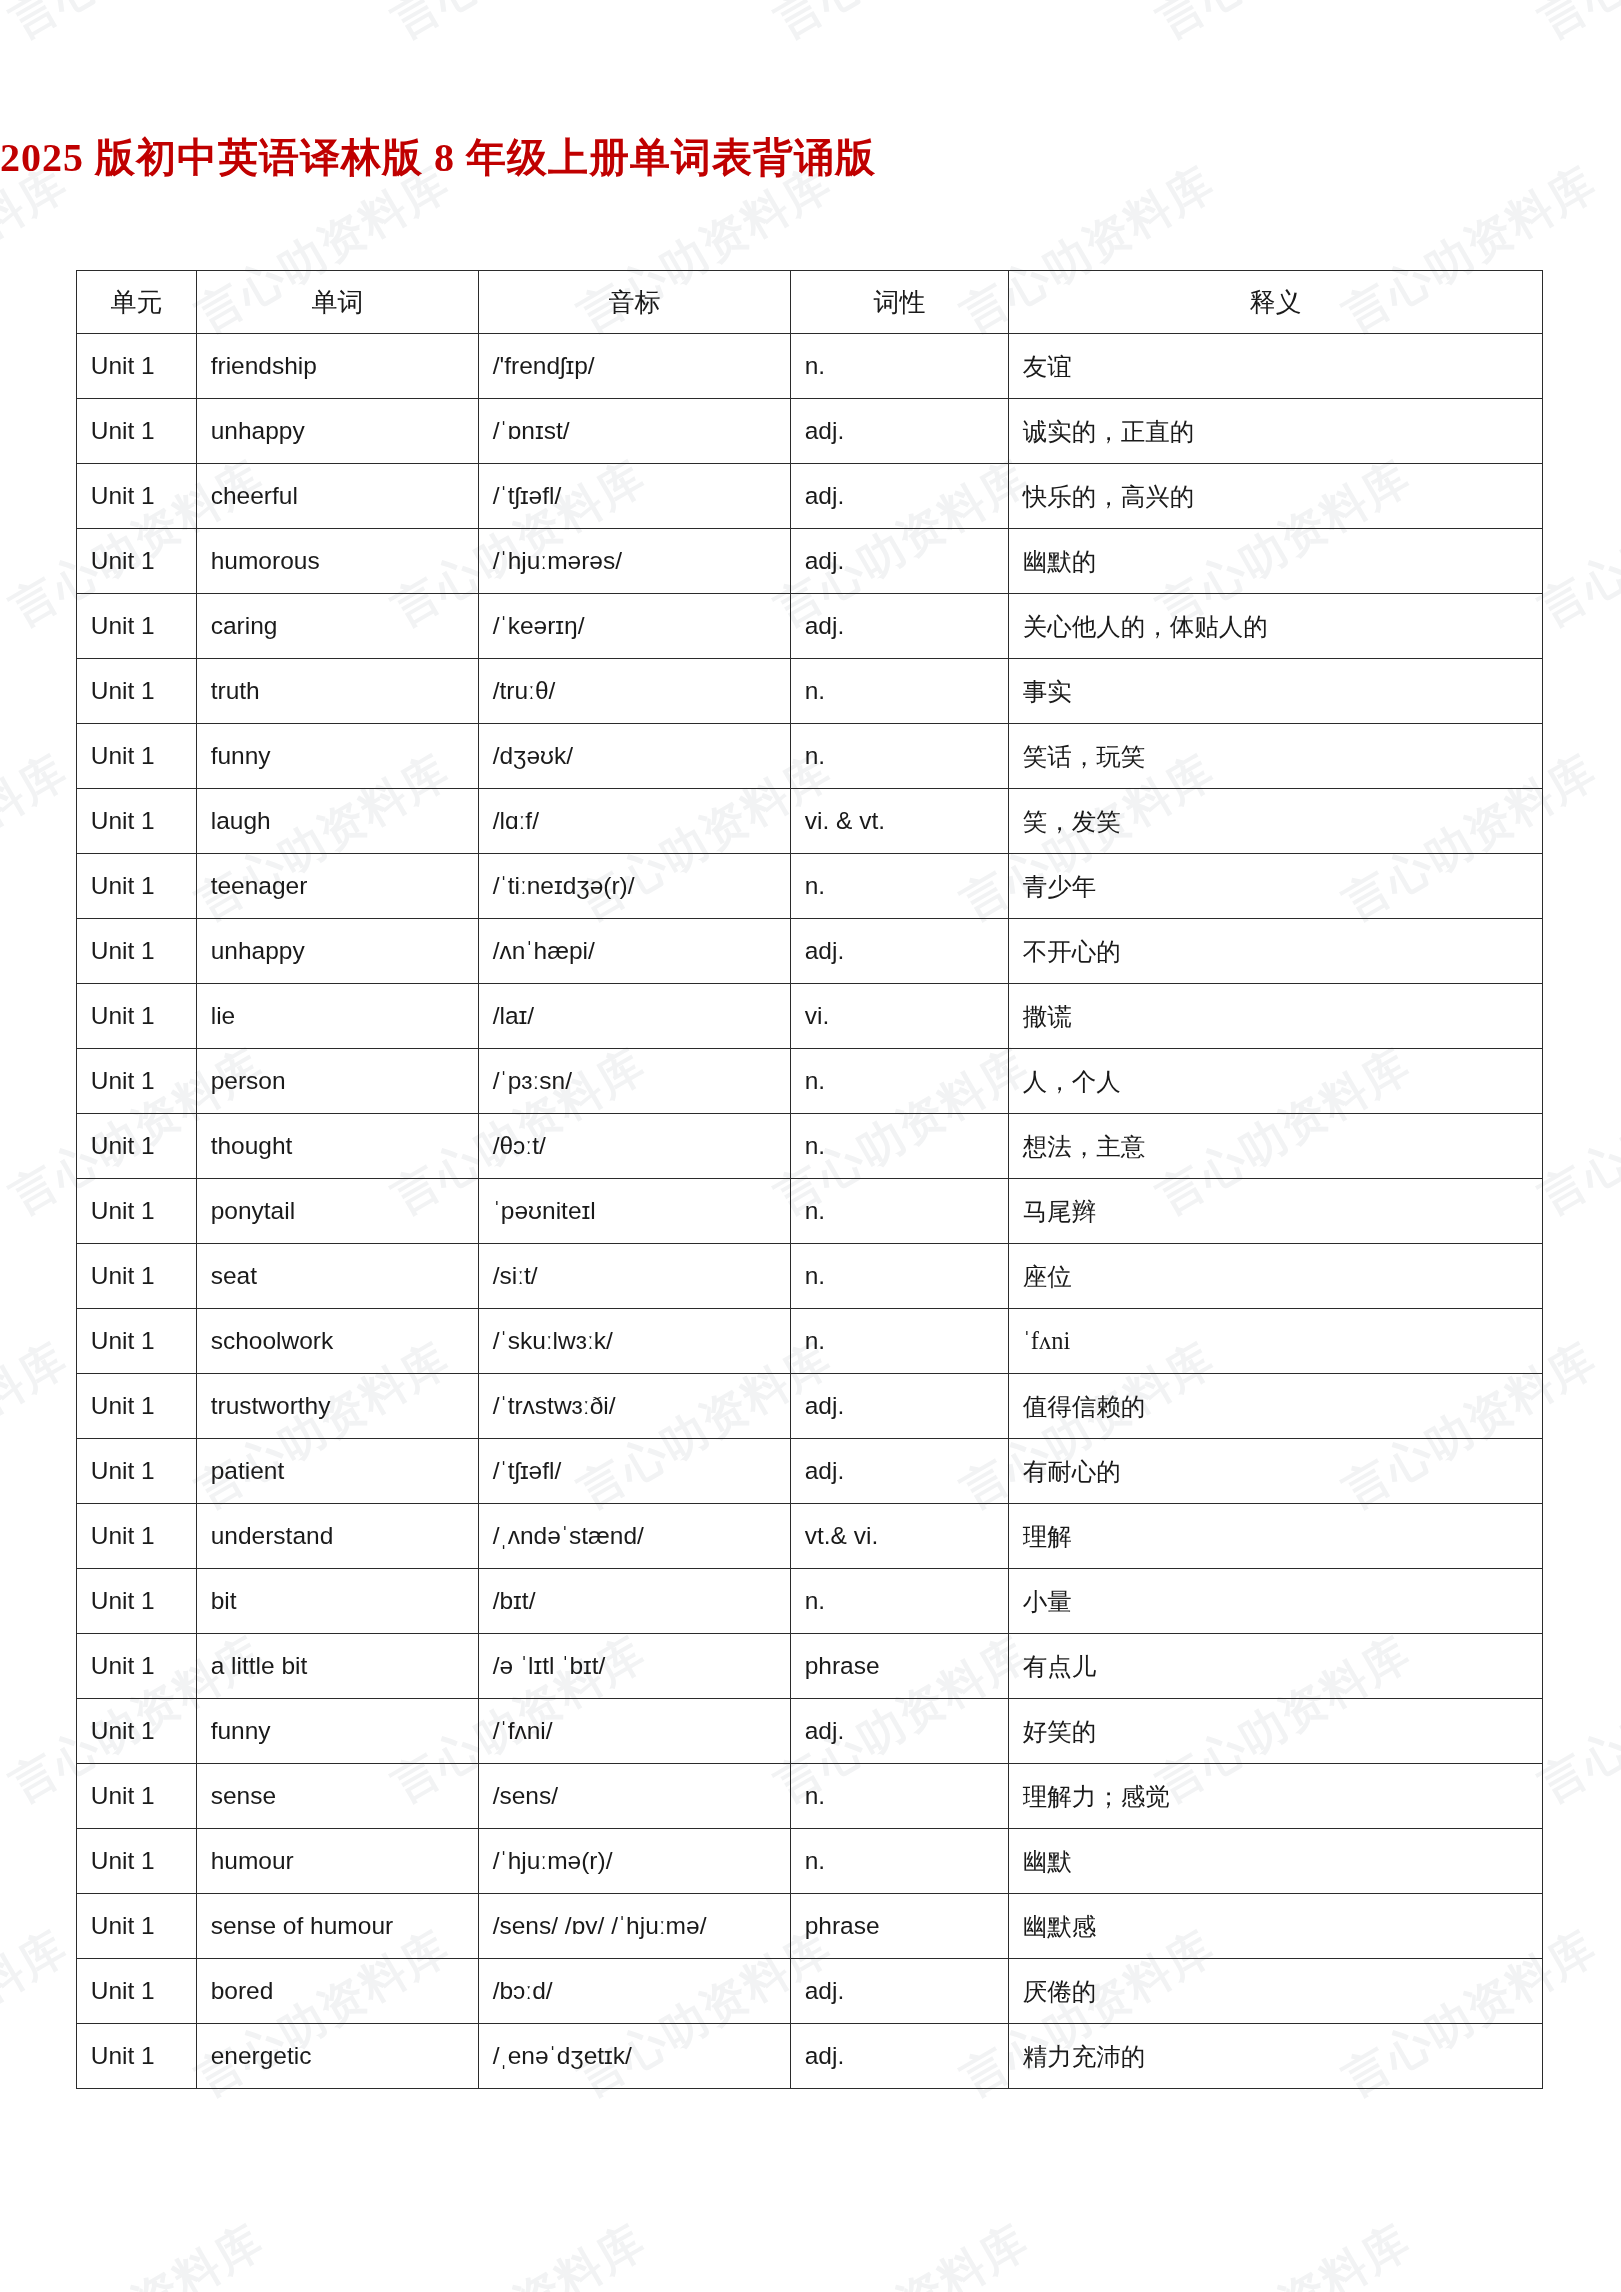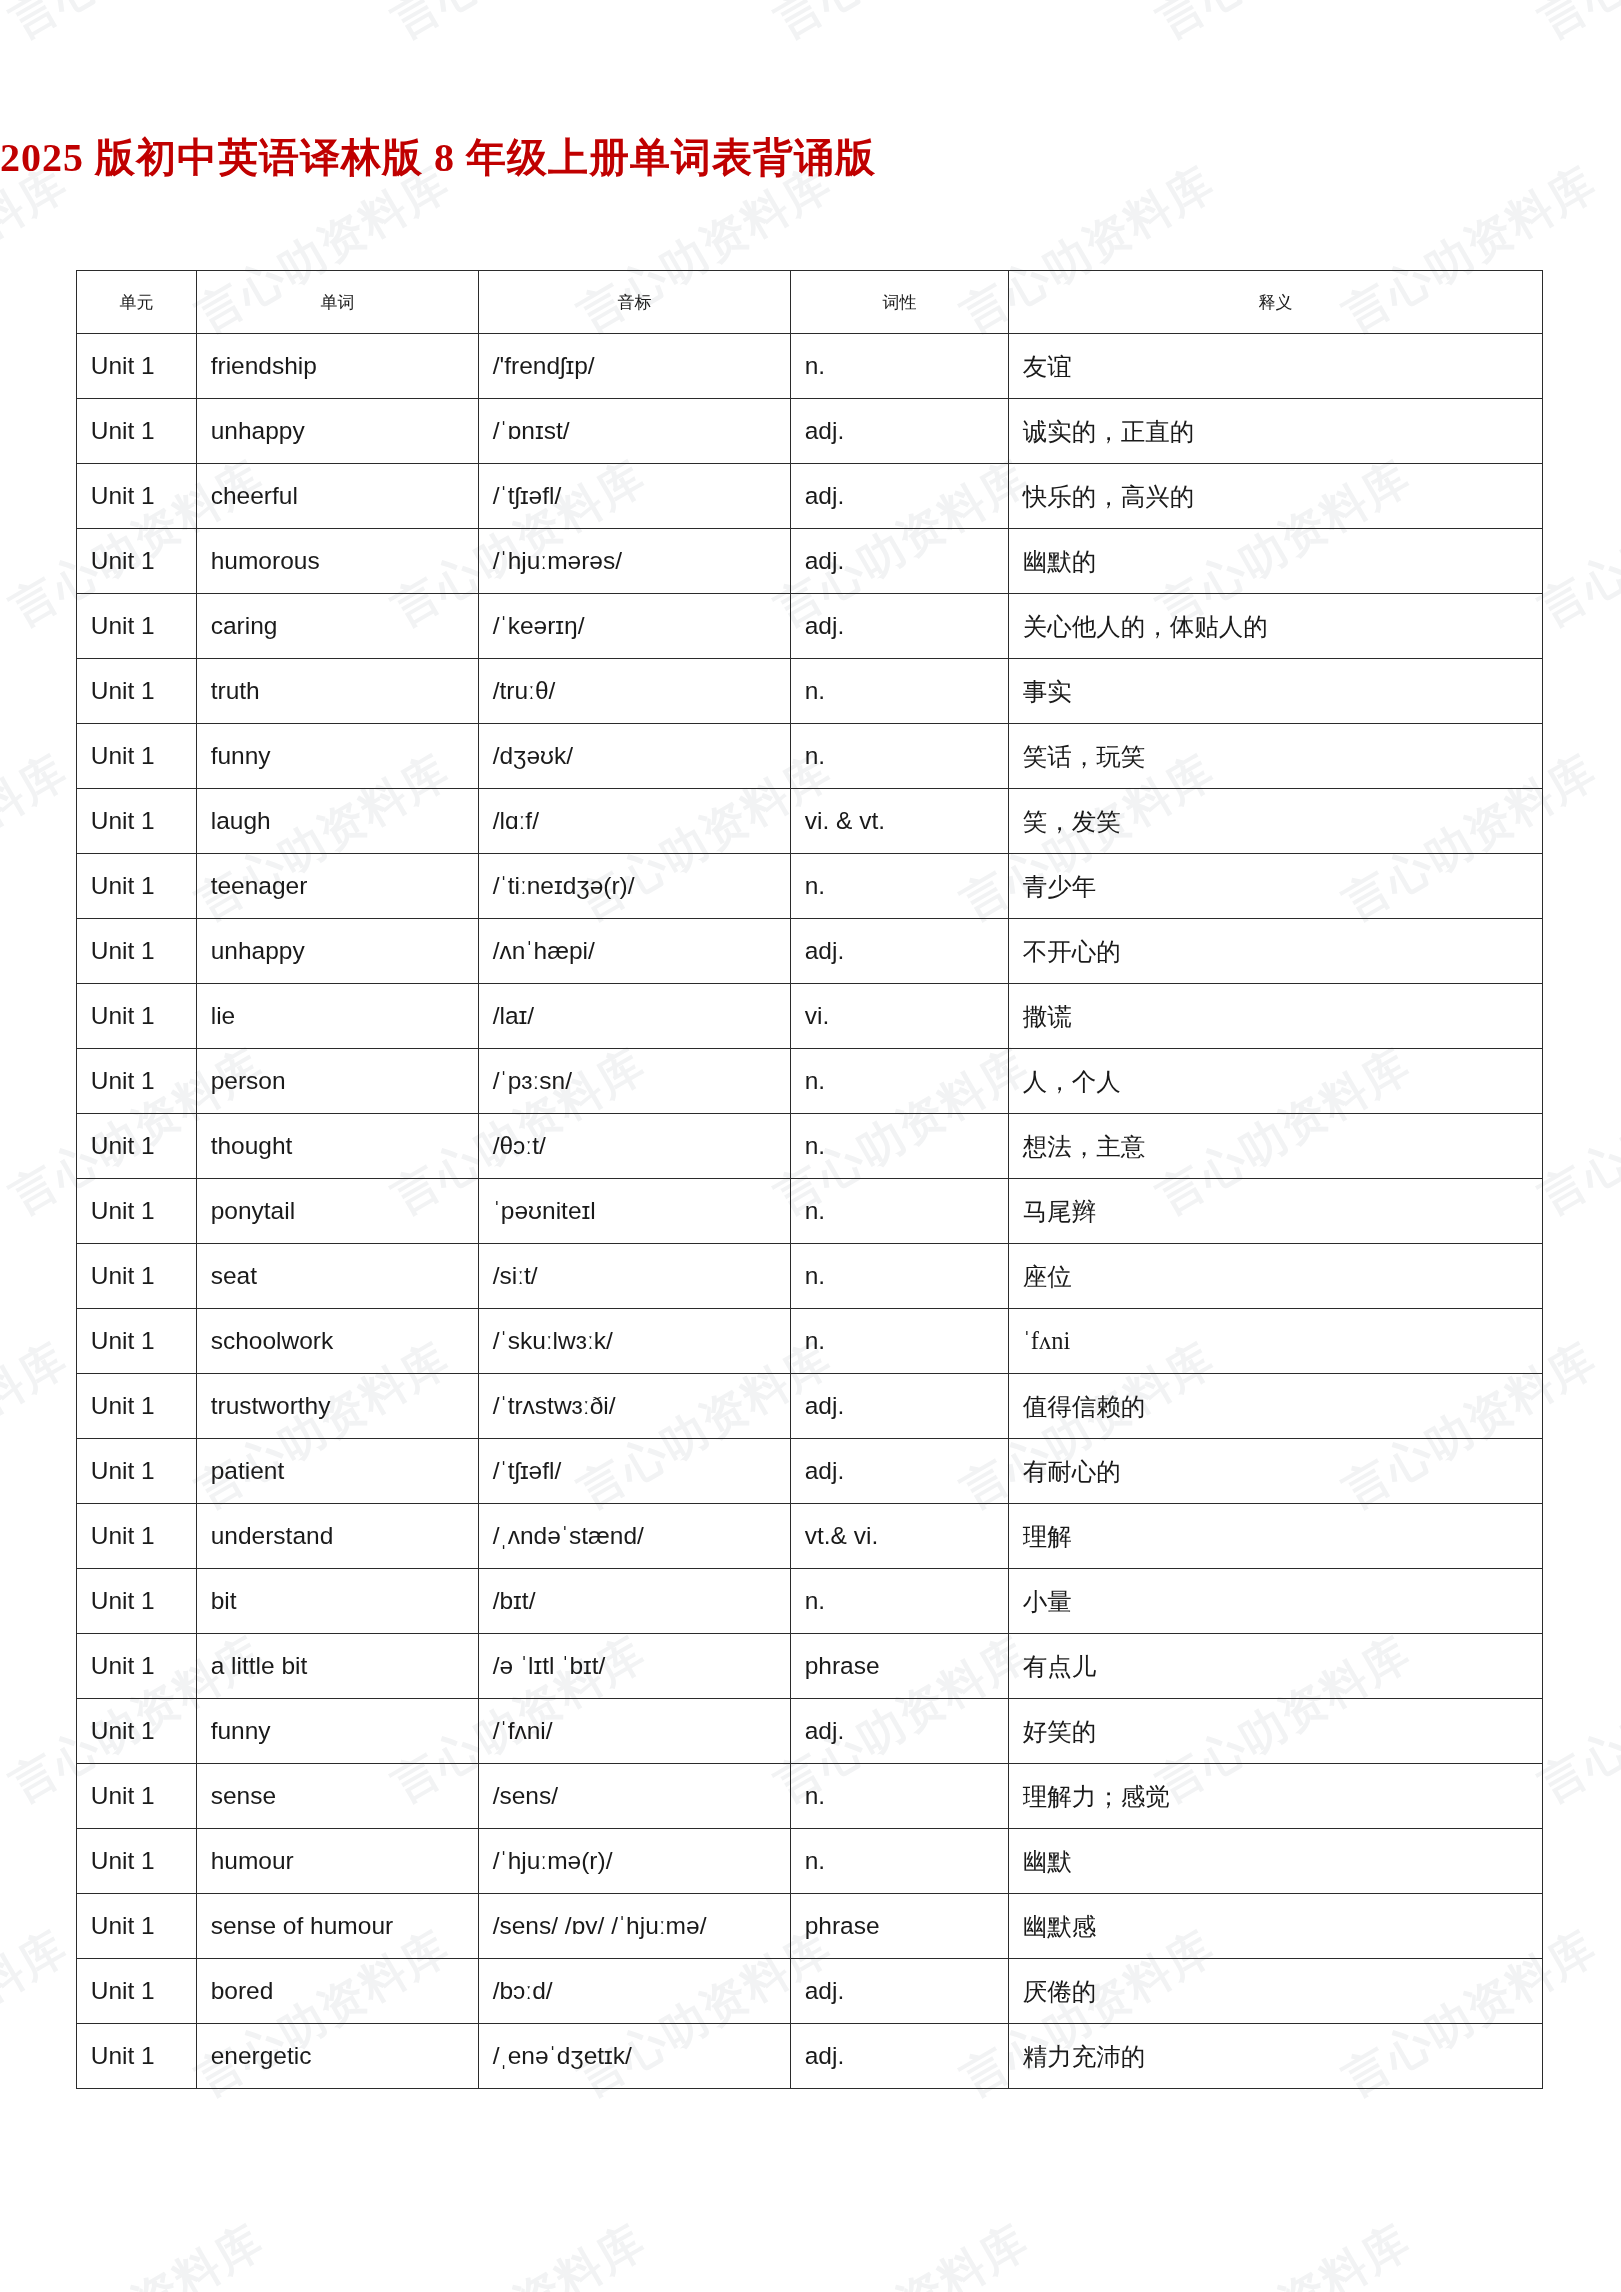--- a/index.html
+++ b/index.html
@@ -83,21 +83,21 @@
     vertical-align: middle;
     background: transparent;
     box-sizing: border-box;
     overflow: hidden;
     white-space: nowrap;
   }
   table.word-table thead th {
     text-align: center;
     padding: 0;
     font-weight: 400;
-    font-size: 17px;
+    font-size: 26px;
     height: 63px;
   }
   
   col.c-unit    { width: 120px; }
   col.c-word    { width: 282px; }
   col.c-phon    { width: 312px; }
   col.c-pos     { width: 218px; }
   col.c-meaning { width: 534px; }
 
   td.cell-unit {

